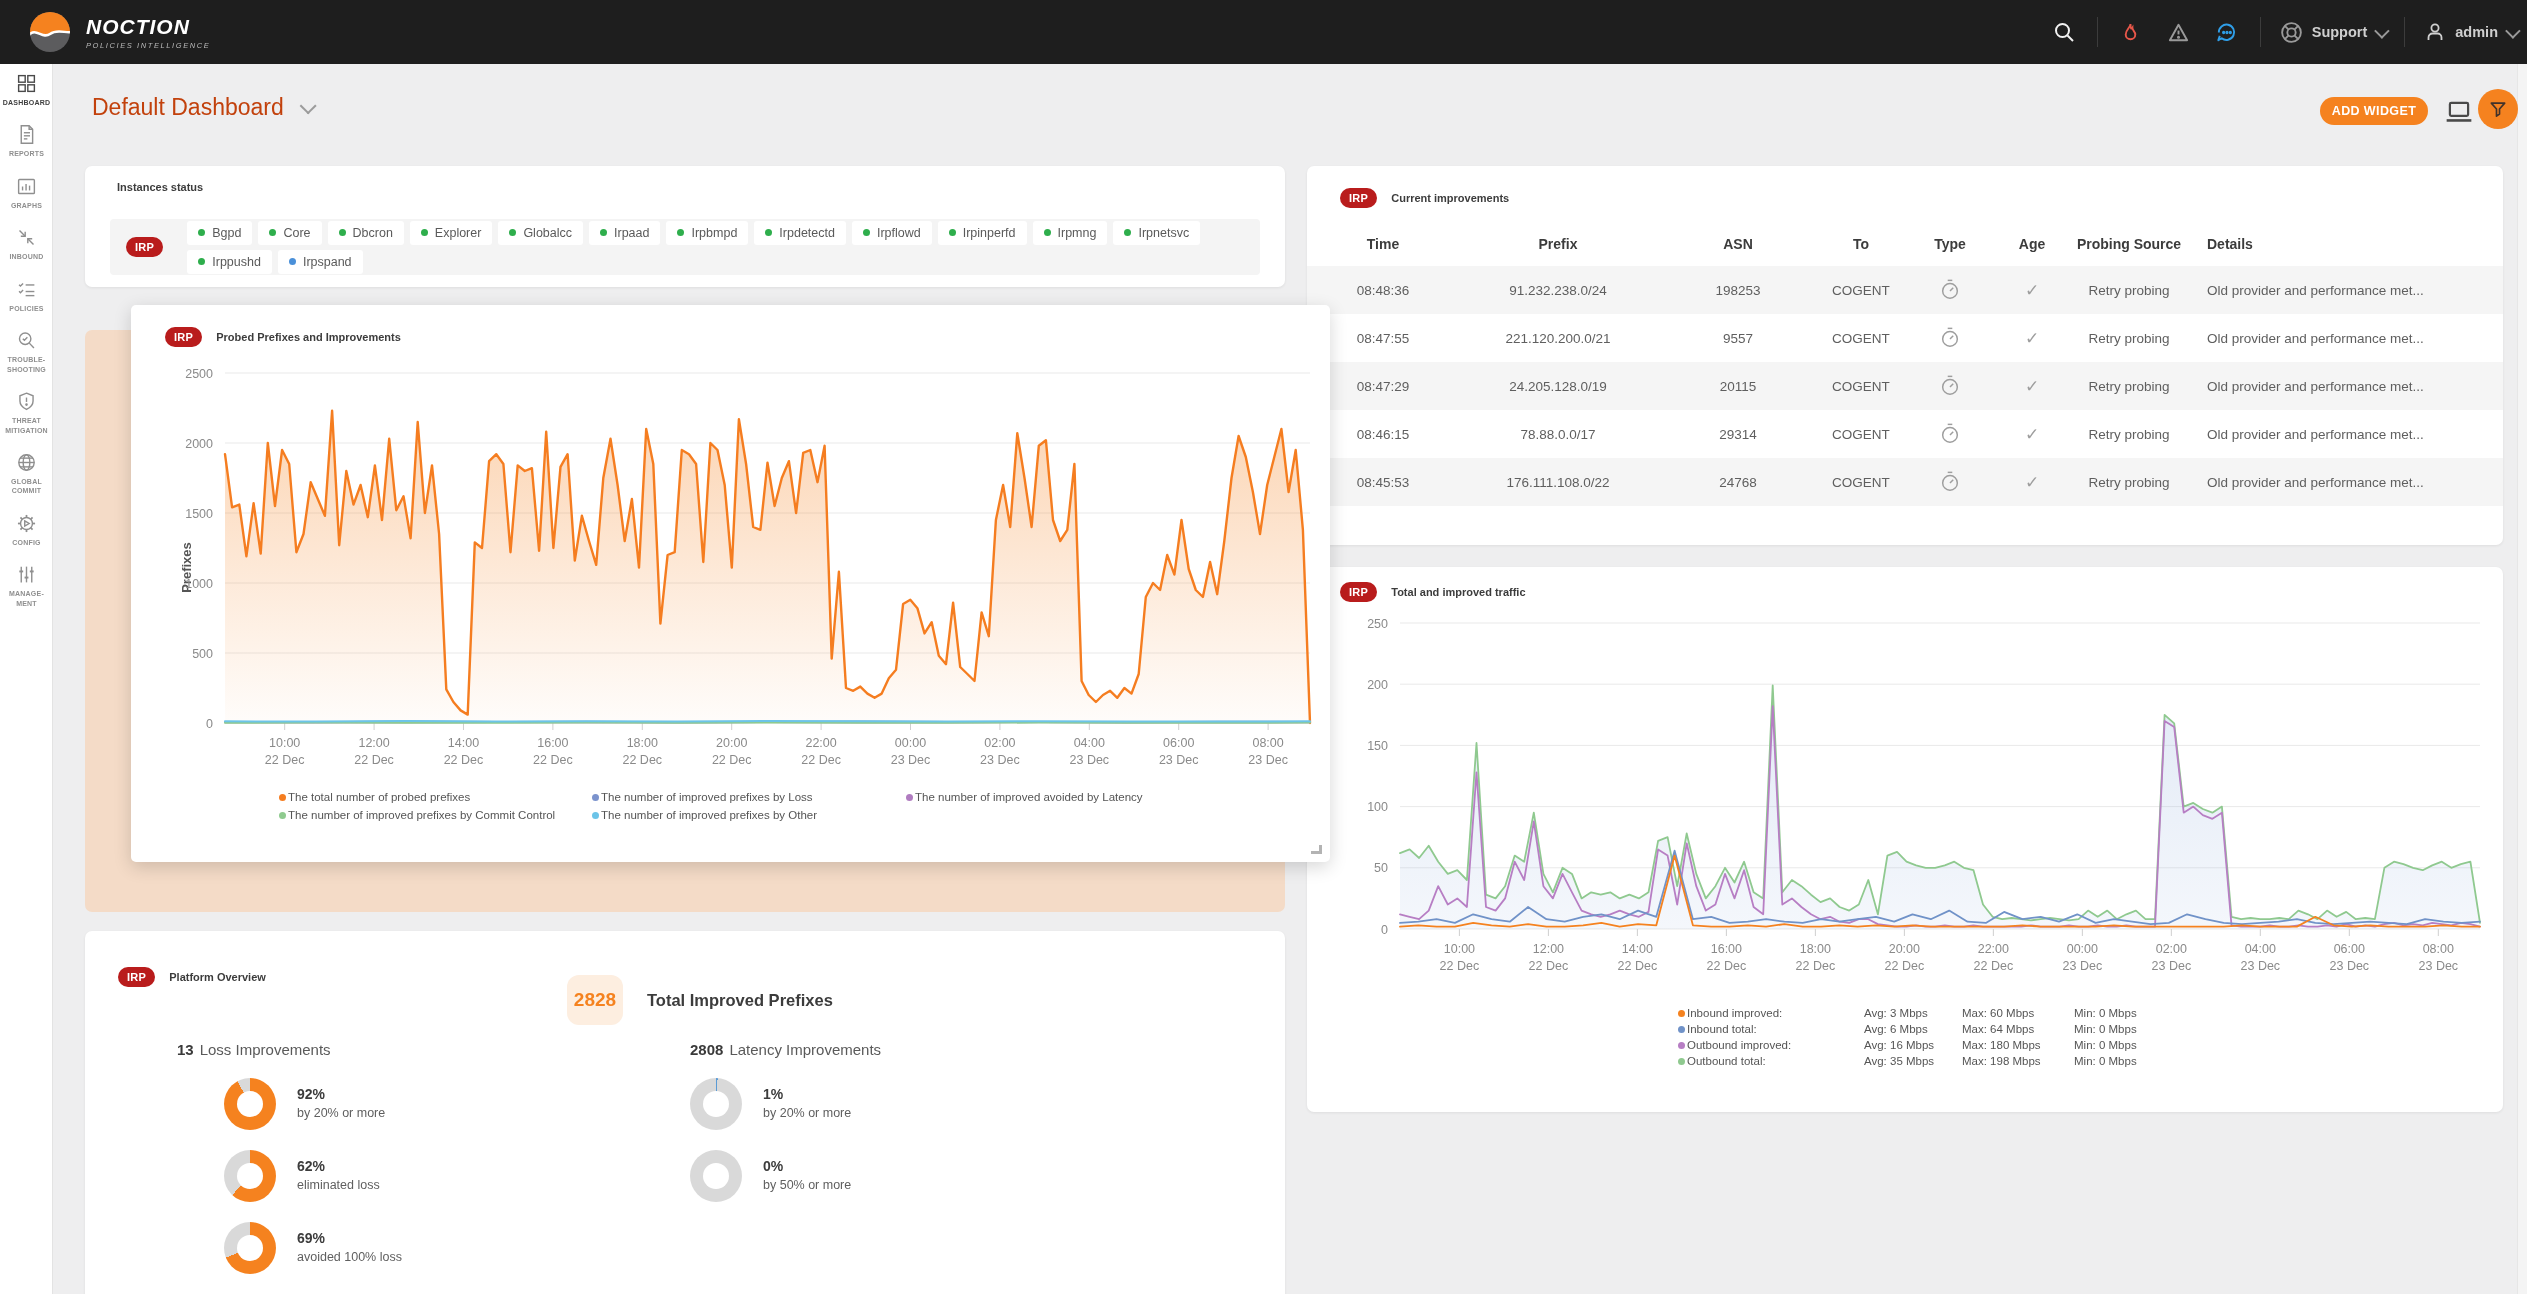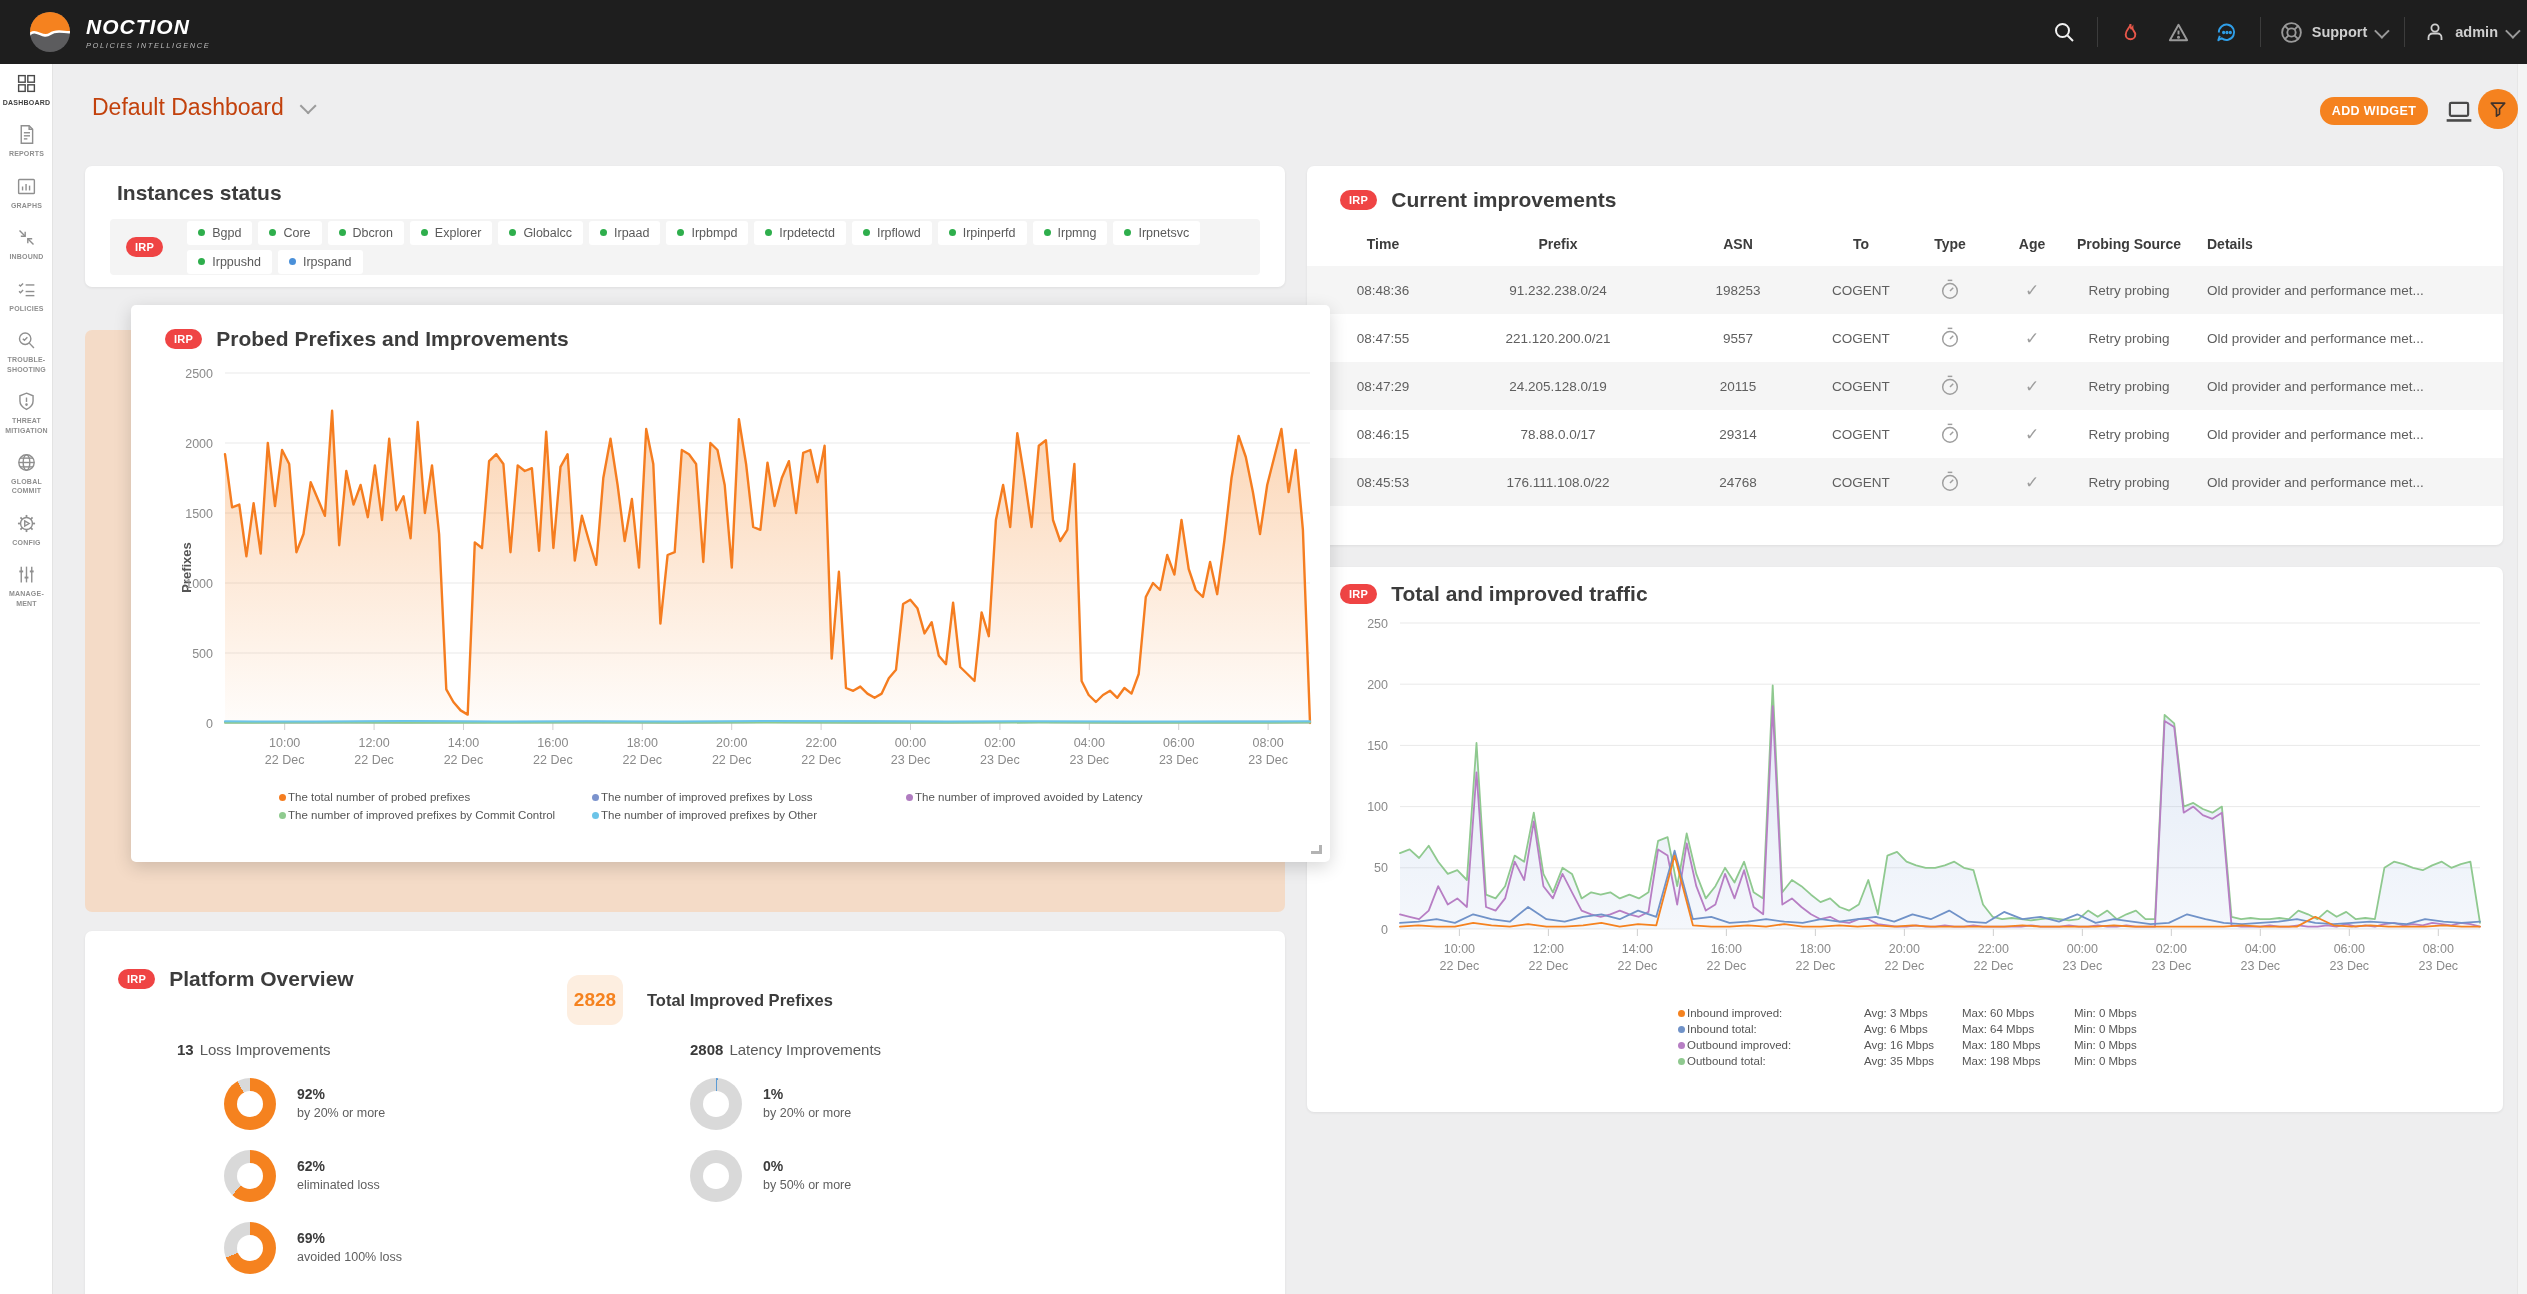--- a/index.html
+++ b/index.html
@@ -28,22 +28,22 @@
   
   #dash-select { position:absolute; left:92px; top:94px; display:flex; align-items:center; gap:16px; cursor:pointer; z-index:5;}
   #dash-select .t { font-size:23px; color:#c2410c; }
   .chev-dark { width:12px; height:12px; border-right:2px solid #9b9b9b; border-bottom:2px solid #9b9b9b; transform:rotate(45deg) translateY(-3px); }
   #add-widget { position:absolute; left:2320px; top:97px; width:108px; height:28px; background:#f5821f; border:none; border-radius:14px; color:#fff; font-weight:bold; font-size:12.5px; letter-spacing:.4px; cursor:pointer; font-family:inherit; z-index:5;}
   #laptop-btn { position:absolute; left:2443px; top:99px; cursor:pointer; z-index:5;}
   #filter-btn { position:absolute; left:2478px; top:89px; width:40px; height:40px; border-radius:50%; background:#f5821f; display:flex; align-items:center; justify-content:center; cursor:pointer; z-index:5;}
 
   
   .card { position:absolute; background:#fff; border-radius:7px; box-shadow:0 1px 3px rgba(0,0,0,.07); }
-  .irp-badge { display:inline-block; background:#ef4444; color:#fff; font-size:11px; font-weight:bold; padding:4px 9px; border-radius:13px; letter-spacing:.3px; }
-  .card-title { font-size:21px; font-weight:bold; color:#3c3c3c; }
+  .irp-badge { display:inline-block; background:#b91c1c; color:#fff; font-size:11px; font-weight:bold; padding:4px 9px; border-radius:13px; letter-spacing:.3px; }
+  .card-title { font-size:11px; font-weight:bold; color:#3c3c3c; }
 
   
   #instances-card { left:85px; top:166px; width:1200px; height:121px; }
   #instances-title { position:absolute; left:32px; top:15px; }
   #instances-box { position:absolute; left:25px; top:53px; width:1150px; height:56px; background:#f4f4f4; border-radius:4px; display:flex; align-items:center; }
   #instances-badge { margin:0 24px 0 16px; }
   #pill-wrap { display:flex; flex-wrap:wrap; gap:5px 6px; width:1040px; }
   .inst-pill { background:#fff; border-radius:3px; padding:5px 11px; display:flex; align-items:center; gap:7px; font-size:12.5px; color:#5a5a5a; }
   .dot { width:7px; height:7px; border-radius:50%; }
 

